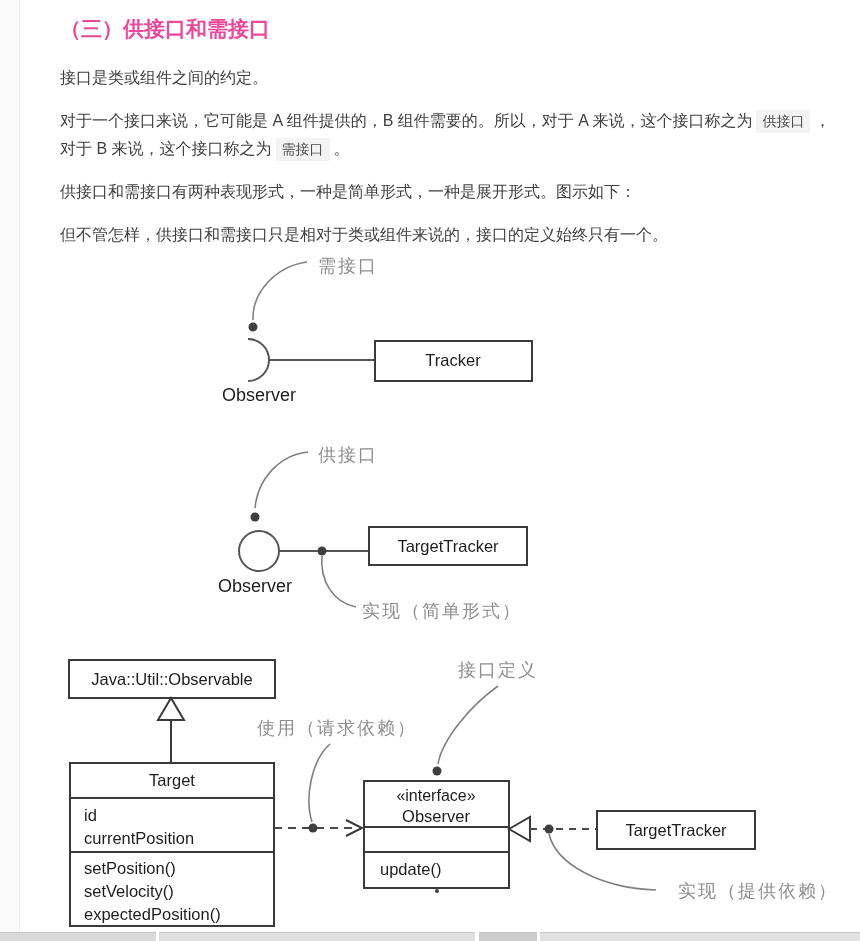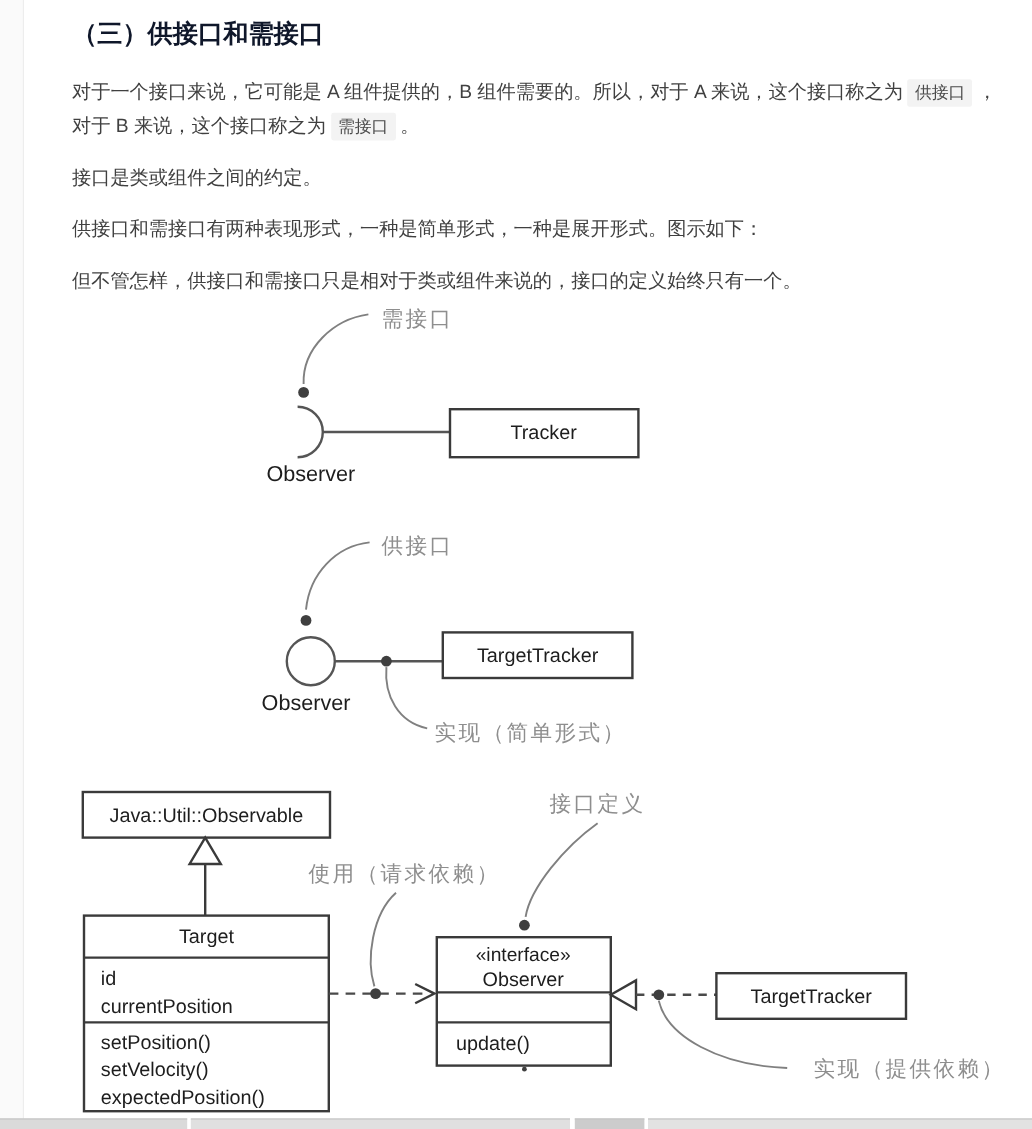--- a/index.html
+++ b/index.html
@@ -8,21 +8,21 @@
     font-family:"Liberation Sans","DejaVu Sans",sans-serif;
     -webkit-font-smoothing:antialiased;
   }
   .page{position:relative;width:860px;height:941px;background:#fff;}
   .left-rail{
     position:absolute;left:0;top:0;width:19px;height:941px;
     background:#fafafa;border-right:1px solid #ededed;
   }
   .content{position:absolute;left:60px;top:14px;width:784px;}
   h2.heading{
-    margin:0 0 20px 0;font-size:21px;line-height:30px;font-weight:700;color:#0f172a;
+    margin:0 0 20px 0;font-size:21px;line-height:30px;font-weight:700;color:#ec4899;
   }
   p.para{
     margin:0 0 15px 0;font-size:16px;line-height:28px;color:#404040;
   }
   code.chip{
     display:inline-block;margin:0 4px;padding:0 6px 1px 6px;
     font-family:"Liberation Sans","DejaVu Sans",sans-serif;
     font-size:14px;line-height:22px;color:#4a4a4a;
     background:#f3f3f3;border-radius:2px;vertical-align:baseline;
   }
@@ -46,22 +46,22 @@
 </style>
 </head>
 <body>
 
 <div class="page">
 
   <div class="left-rail"></div>
 
   <div class="content">
     <h2 class="heading">（三）供接口和需接口</h2>
+    <p class="para">接口是类或组件之间的约定。</p>
     <p class="para"><span>对于一个接口来说，它可能是 A 组件提供的，B 组件需要的。所以，对于 A 来说，这个接口称之为</span><code class="chip">供接口</code><span>，对于 B 来说，这个接口称之为</span><code class="chip">需接口</code><span>。</span></p>
-    <p class="para">接口是类或组件之间的约定。</p>
     <p class="para">供接口和需接口有两种表现形式，一种是简单形式，一种是展开形式。图示如下：</p>
     <p class="para">但不管怎样，供接口和需接口只是相对于类或组件来说的，接口的定义始终只有一个。</p>
   </div>
 
   <svg class="diagram" style="left:180px;top:250px;" width="370" height="160" viewBox="180 250 370 160">
     <path class="curve" d="M 307,262 C 278,266 252,290 253,320"></path>
     <circle class="dot" cx="253" cy="327" r="4.5"></circle>
     <text class="gray-label" x="318" y="272">需接口</text>
     <path class="line" d="M 248,339 A 21 21 0 0 1 248,381"></path>
     <line class="line" x1="269" y1="360" x2="375" y2="360"></line>

